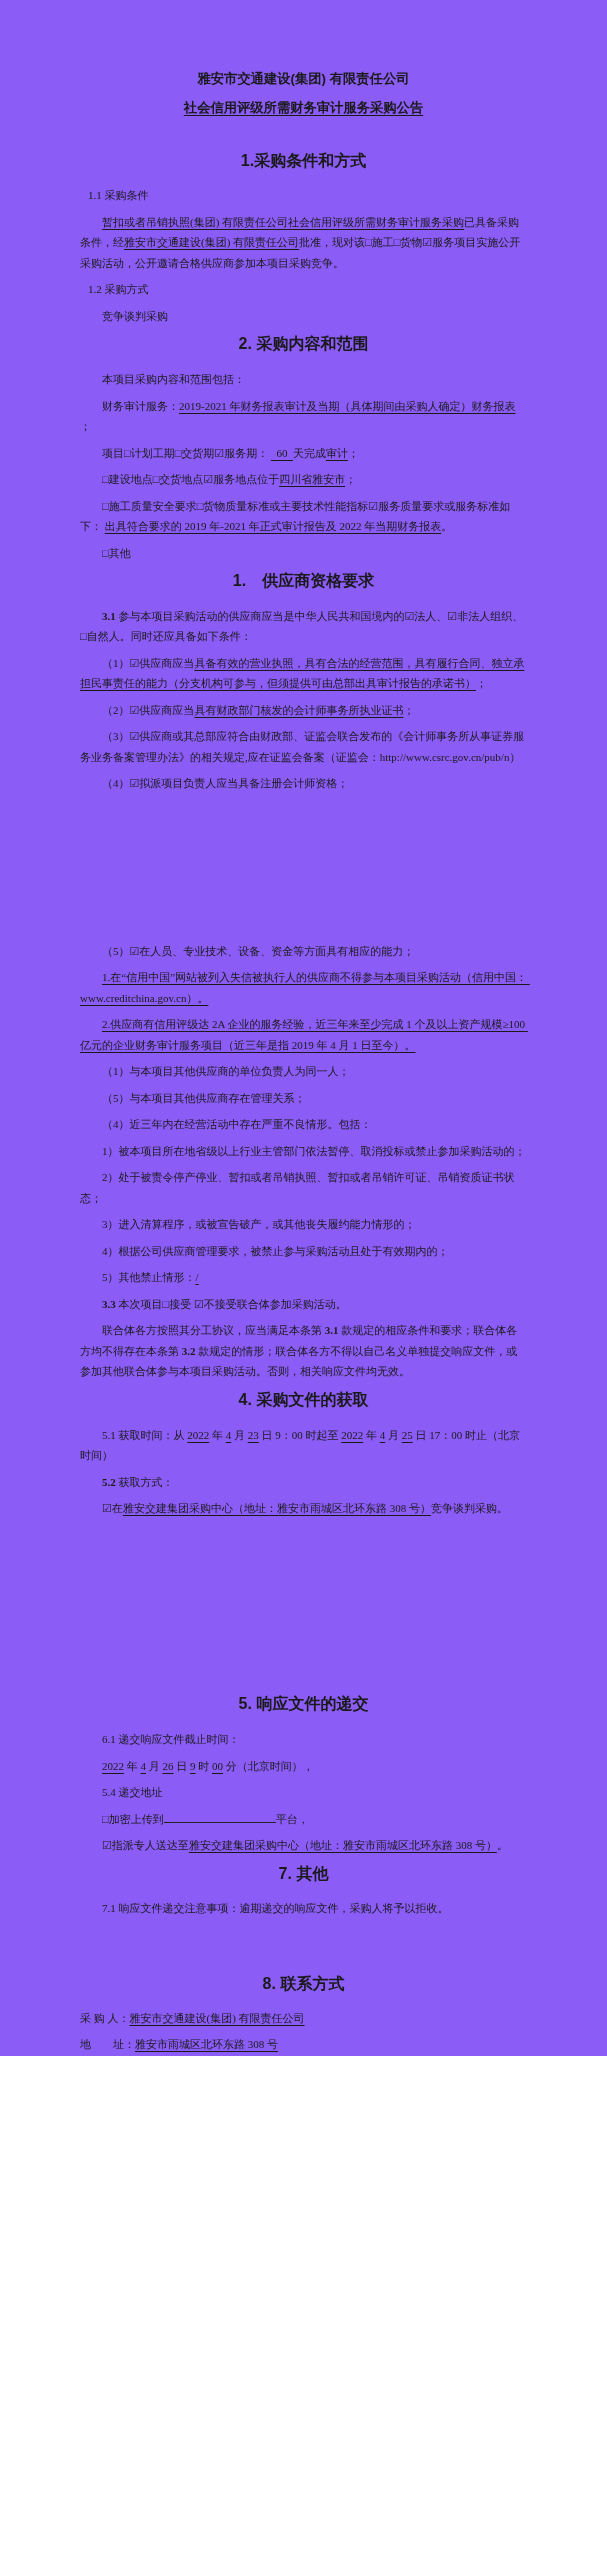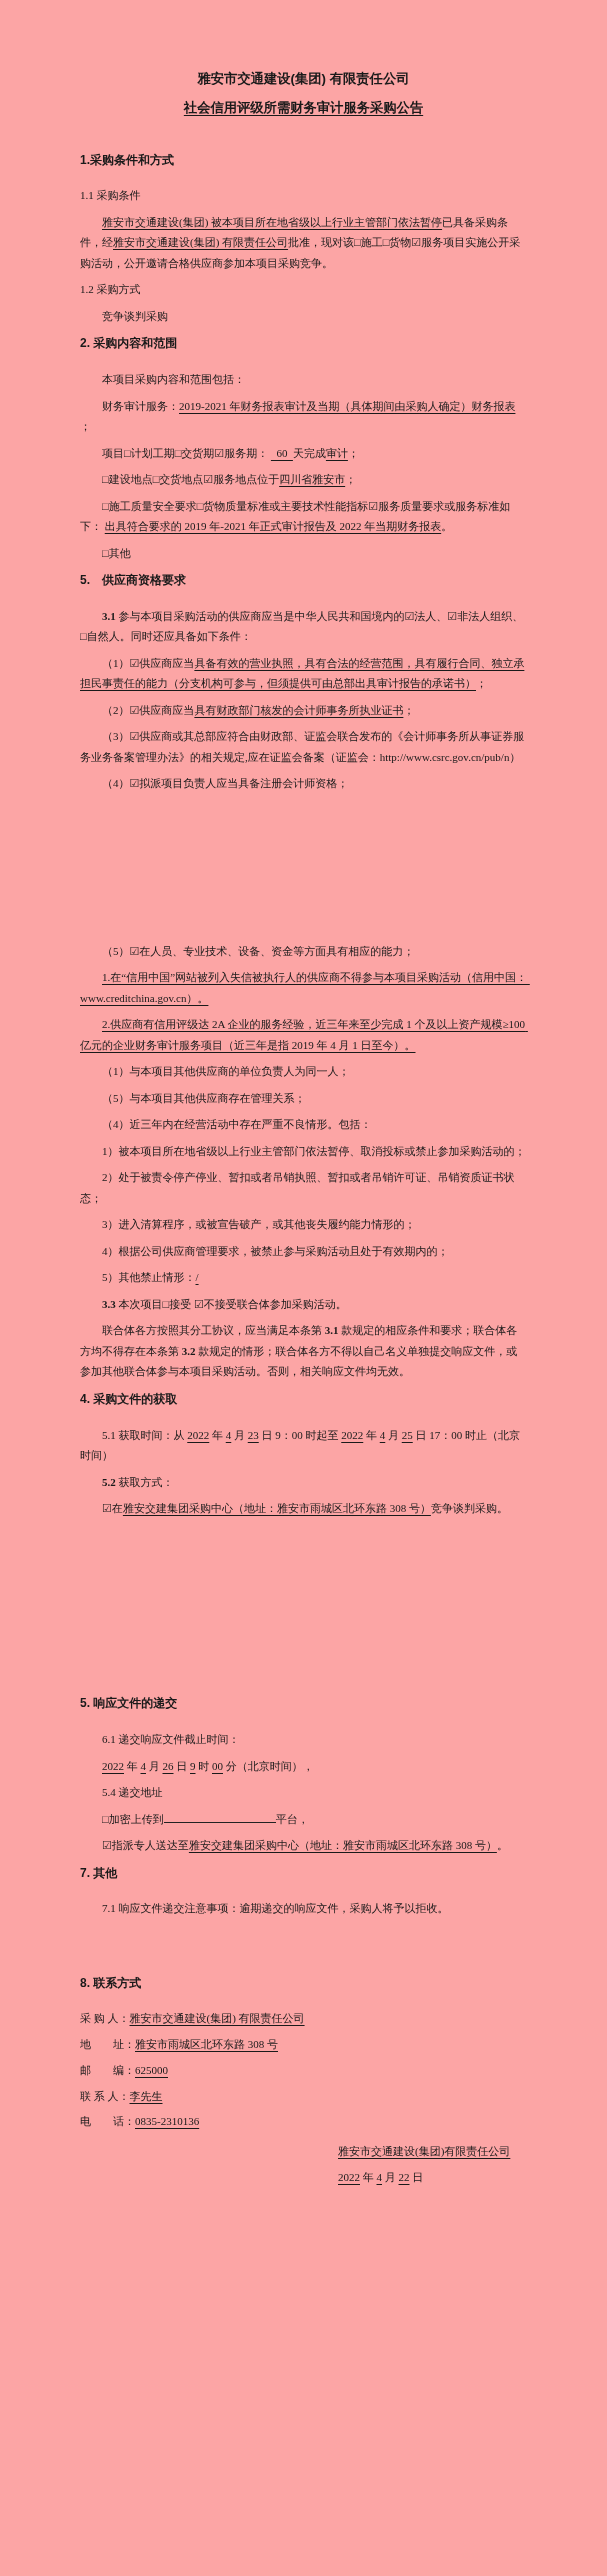--- a/index.html
+++ b/index.html
@@ -1,38 +1,38 @@
 <!DOCTYPE html>
 <html style="font-size:12px"><head>
 <meta charset="utf-8">
 <style>
   html,body{margin:0;padding:0;background:#ffffff;}
   .page{
-    width:607px;height:2576px;background:#fca5a5;overflow:hidden;
+    width:607px;height:2056px;background:#8b5cf6;overflow:hidden;
     color:#1a1a1a;position:relative;
   }
   .content{
     padding:64px 80px 0 80px;
     font-family:"Liberation Serif","DejaVu Serif",serif;
     font-size:11px;line-height:20.5px;
   }
   .content span{white-space:pre-wrap;}
   .title{
     font-family:"Liberation Sans","DejaVu Sans",sans-serif;
     font-weight:700;font-size:13.3px;line-height:29px;
     text-align:center;margin:0;text-indent:0;
   }
   .title-gap{height:23px;}
   .hsec{
     font-family:"Liberation Sans","DejaVu Sans",sans-serif;
-    font-weight:700;font-size:12px;line-height:23px;
-    margin:3.8px 0 13.7px 0;text-indent:0;
+    font-weight:700;font-size:16px;line-height:23px;
+    margin:3.8px 0 13.7px 0;text-indent:0;text-align:center;
   }
   .p{margin:0 0 6px 0;text-indent:2em;}
-  .pflush{margin:0 0 6px 0;text-indent:0;}
+  .pflush{margin:0 0 6px 8px;text-indent:0;}
   .contact{margin:0 0 5.3px 0;text-indent:0;}
   .sign1,.sign2{margin:0 0 6px 0;text-indent:0;padding-left:258px;}
   .sign1{margin-top:9px;}
   .u{text-decoration:underline;text-underline-offset:2.7px;text-decoration-thickness:0.8px;}
   .b{font-weight:700;font-family:Liberation Serif, serif;}
   .blank{display:inline-block;width:112px;height:11.4px;border-bottom:0.8px solid #222;vertical-align:baseline;}
   .spacer{width:100%;}
   .sp-a{height:141px;}
   .sp-b{height:164px;}
   .sp-c{height:43px;}
@@ -40,31 +40,31 @@
 </head>
 <body>
 
 <div class="page">
   <div class="content">
       <p class="title"><span>雅安市交通建设(集团) 有限责任公司</span></p>
       <p class="title"><span class="u">社会信用评级所需财务审计服务采购公告</span></p>
       <div class="title-gap"></div>
       <div class="hsec"><span>1.采购条件和方式</span></div>
       <p class="pflush"><span>1.1 采购条件</span></p>
-      <p class="p"><span class="u">雅安市交通建设(集团) 被本项目所在地省级以上行业主管部门依法暂停</span><span>已具备采购条件，经</span><span class="u">雅安市交通建设(集团) 有限责任公司</span><span>批准，现对该□施工□货物☑服务项目实施公开采购活动，公开邀请合格供应商参加本项目采购竞争。</span></p>
+      <p class="p"><span class="u">暂扣或者吊销执照(集团) 有限责任公司社会信用评级所需财务审计服务采购</span><span>已具备采购条件，经</span><span class="u">雅安市交通建设(集团) 有限责任公司</span><span>批准，现对该□施工□货物☑服务项目实施公开采购活动，公开邀请合格供应商参加本项目采购竞争。</span></p>
       <p class="pflush"><span>1.2 采购方式</span></p>
       <p class="p"><span>竞争谈判采购</span></p>
       <div class="hsec"><span>2. 采购内容和范围</span></div>
       <p class="p"><span>本项目采购内容和范围包括：</span></p>
       <p class="p"><span>财务审计服务：</span><span class="u">2019-2021 年财务报表审计及当期（具体期间由采购人确定）财务报表</span><span> ；</span></p>
       <p class="p"><span>项目□计划工期□交货期☑服务期： </span><span class="u">  60  </span><span>天完成</span><span class="u">审计</span><span>；</span></p>
       <p class="p"><span>□建设地点□交货地点☑服务地点位于</span><span class="u">四川省雅安市</span><span>；</span></p>
       <p class="p"><span>□施工质量安全要求□货物质量标准或主要技术性能指标☑服务质量要求或服务标准如下： </span><span class="u">出具符合要求的 2019 年-2021 年正式审计报告及 2022 年当期财务报表</span><span>。</span></p>
       <p class="p"><span>□其他</span></p>
-      <div class="hsec"><span>5.　供应商资格要求</span></div>
+      <div class="hsec"><span>1.　供应商资格要求</span></div>
       <p class="p"><span class="b">3.1 </span><span>参与本项目采购活动的供应商应当是中华人民共和国境内的☑法人、☑非法人组织、□自然人。同时还应具备如下条件：</span></p>
       <p class="p"><span>（1）☑供应商应当</span><span class="u">具备有效的营业执照，具有合法的经营范围，具有履行合同、独立承担民事责任的能力（分支机构可参与，但须提供可由总部出具审计报告的承诺书）</span><span>；</span></p>
       <p class="p"><span>（2）☑供应商应当</span><span class="u">具有财政部门核发的会计师事务所执业证书</span><span>；</span></p>
       <p class="p"><span>（3）☑供应商或其总部应符合由财政部、证监会联合发布的《会计师事务所从事证券服务业务备案管理办法》的相关规定,应在证监会备案（证监会：http://www.csrc.gov.cn/pub/n）</span></p>
       <p class="p"><span>（4）☑拟派项目负责人应当具备注册会计师资格；</span></p>
       <div class="spacer sp-a"></div>
       <p class="p"><span>（5）☑在人员、专业技术、设备、资金等方面具有相应的能力；</span></p>
       <p class="p"><span class="u">1.在“信用中国”网站被列入失信被执行人的供应商不得参与本项目采购活动（信用中国： www.creditchina.gov.cn）。</span></p>
       <p class="p"><span class="u">2.供应商有信用评级达 2A 企业的服务经验，近三年来至少完成 1 个及以上资产规模≥100 亿元的企业财务审计服务项目（近三年是指 2019 年 4 月 1 日至今）。</span></p>
       <p class="p"><span>（1）与本项目其他供应商的单位负责人为同一人；</span></p>

